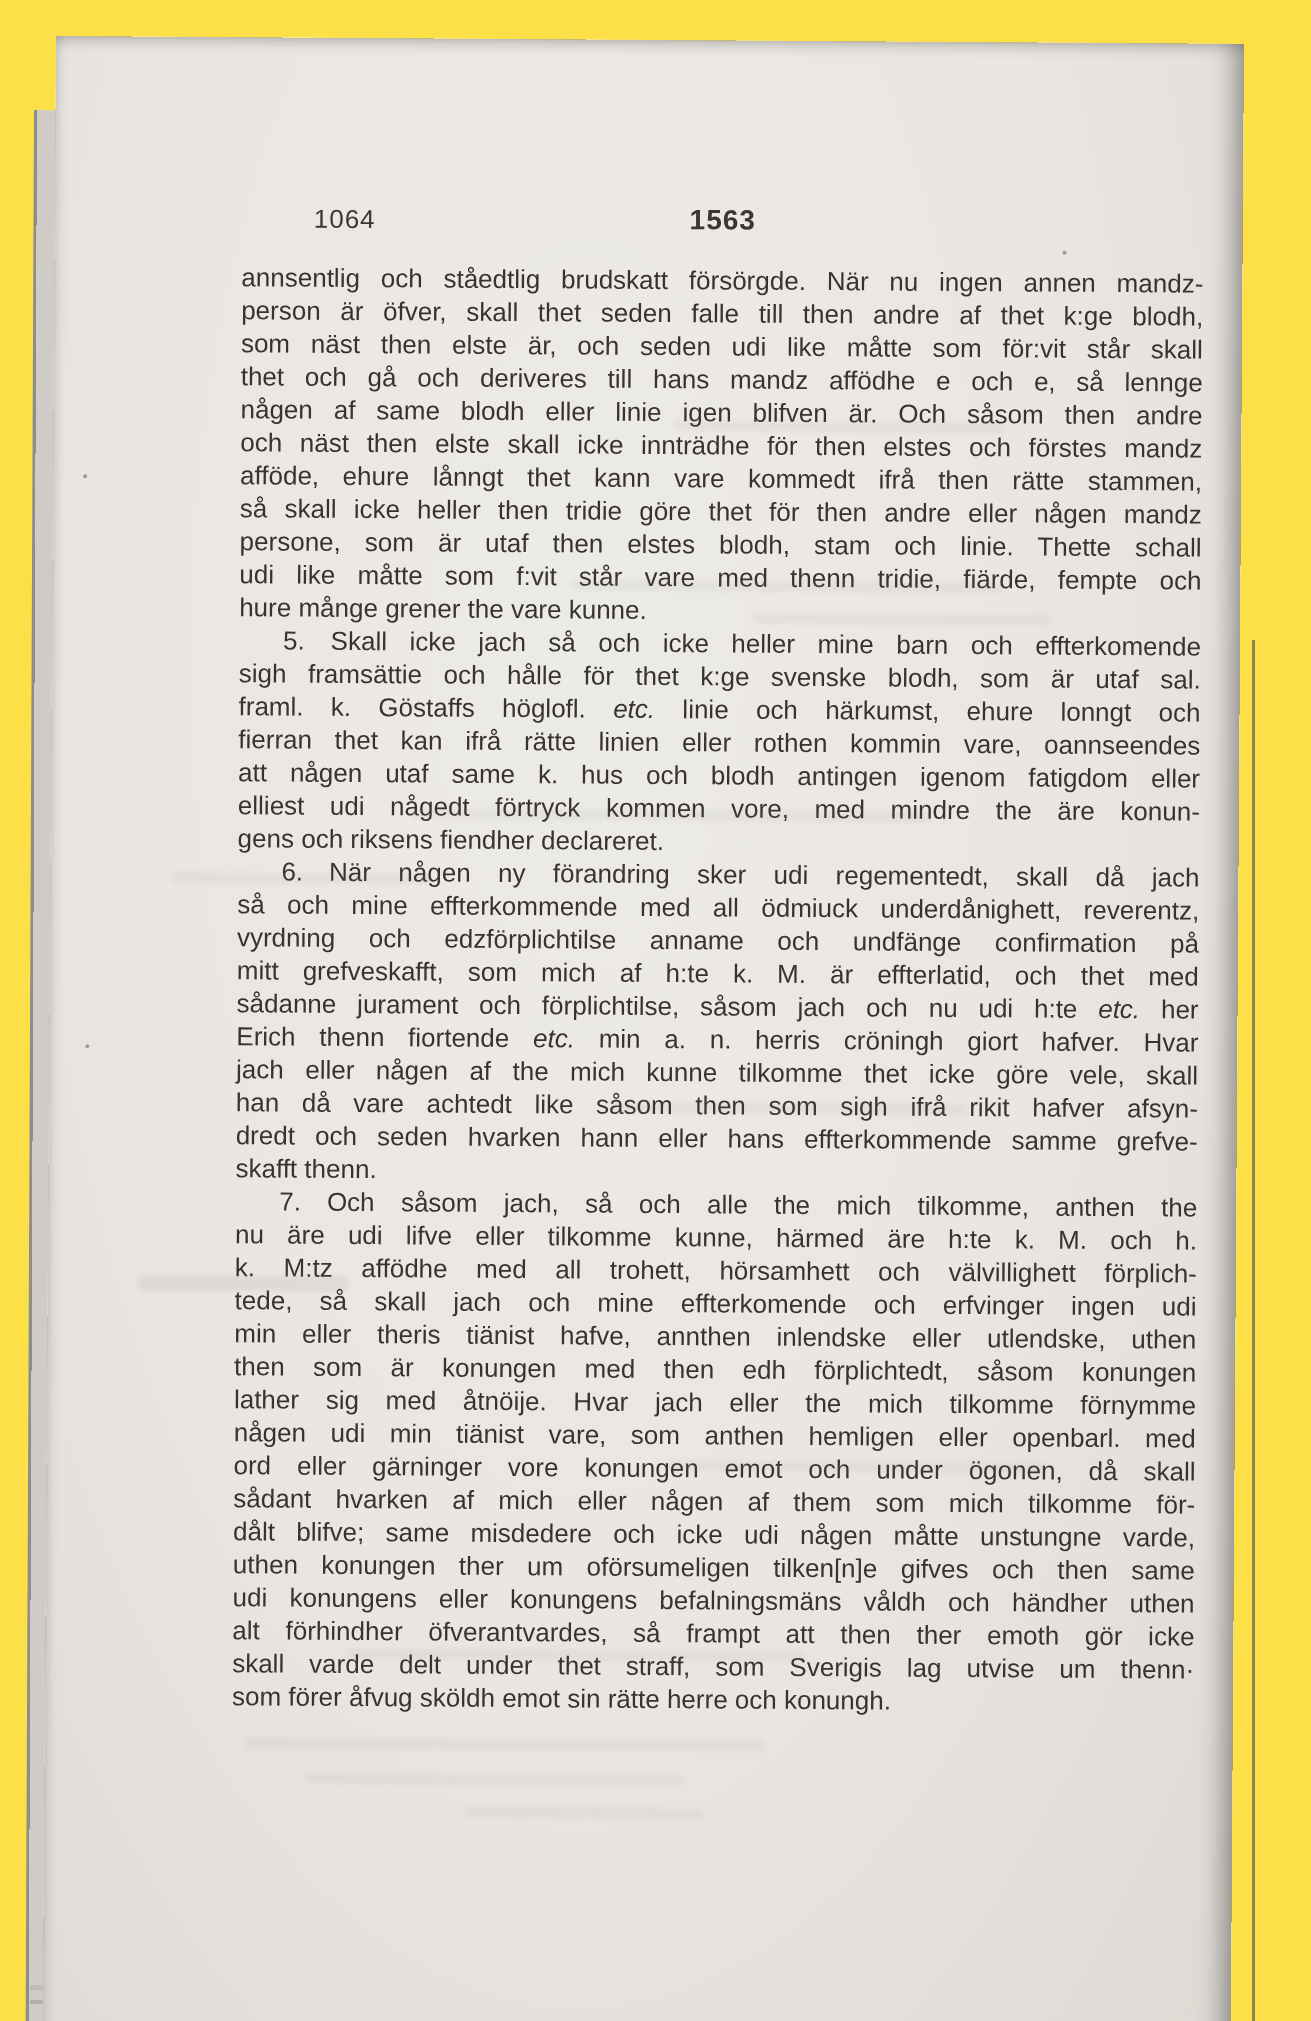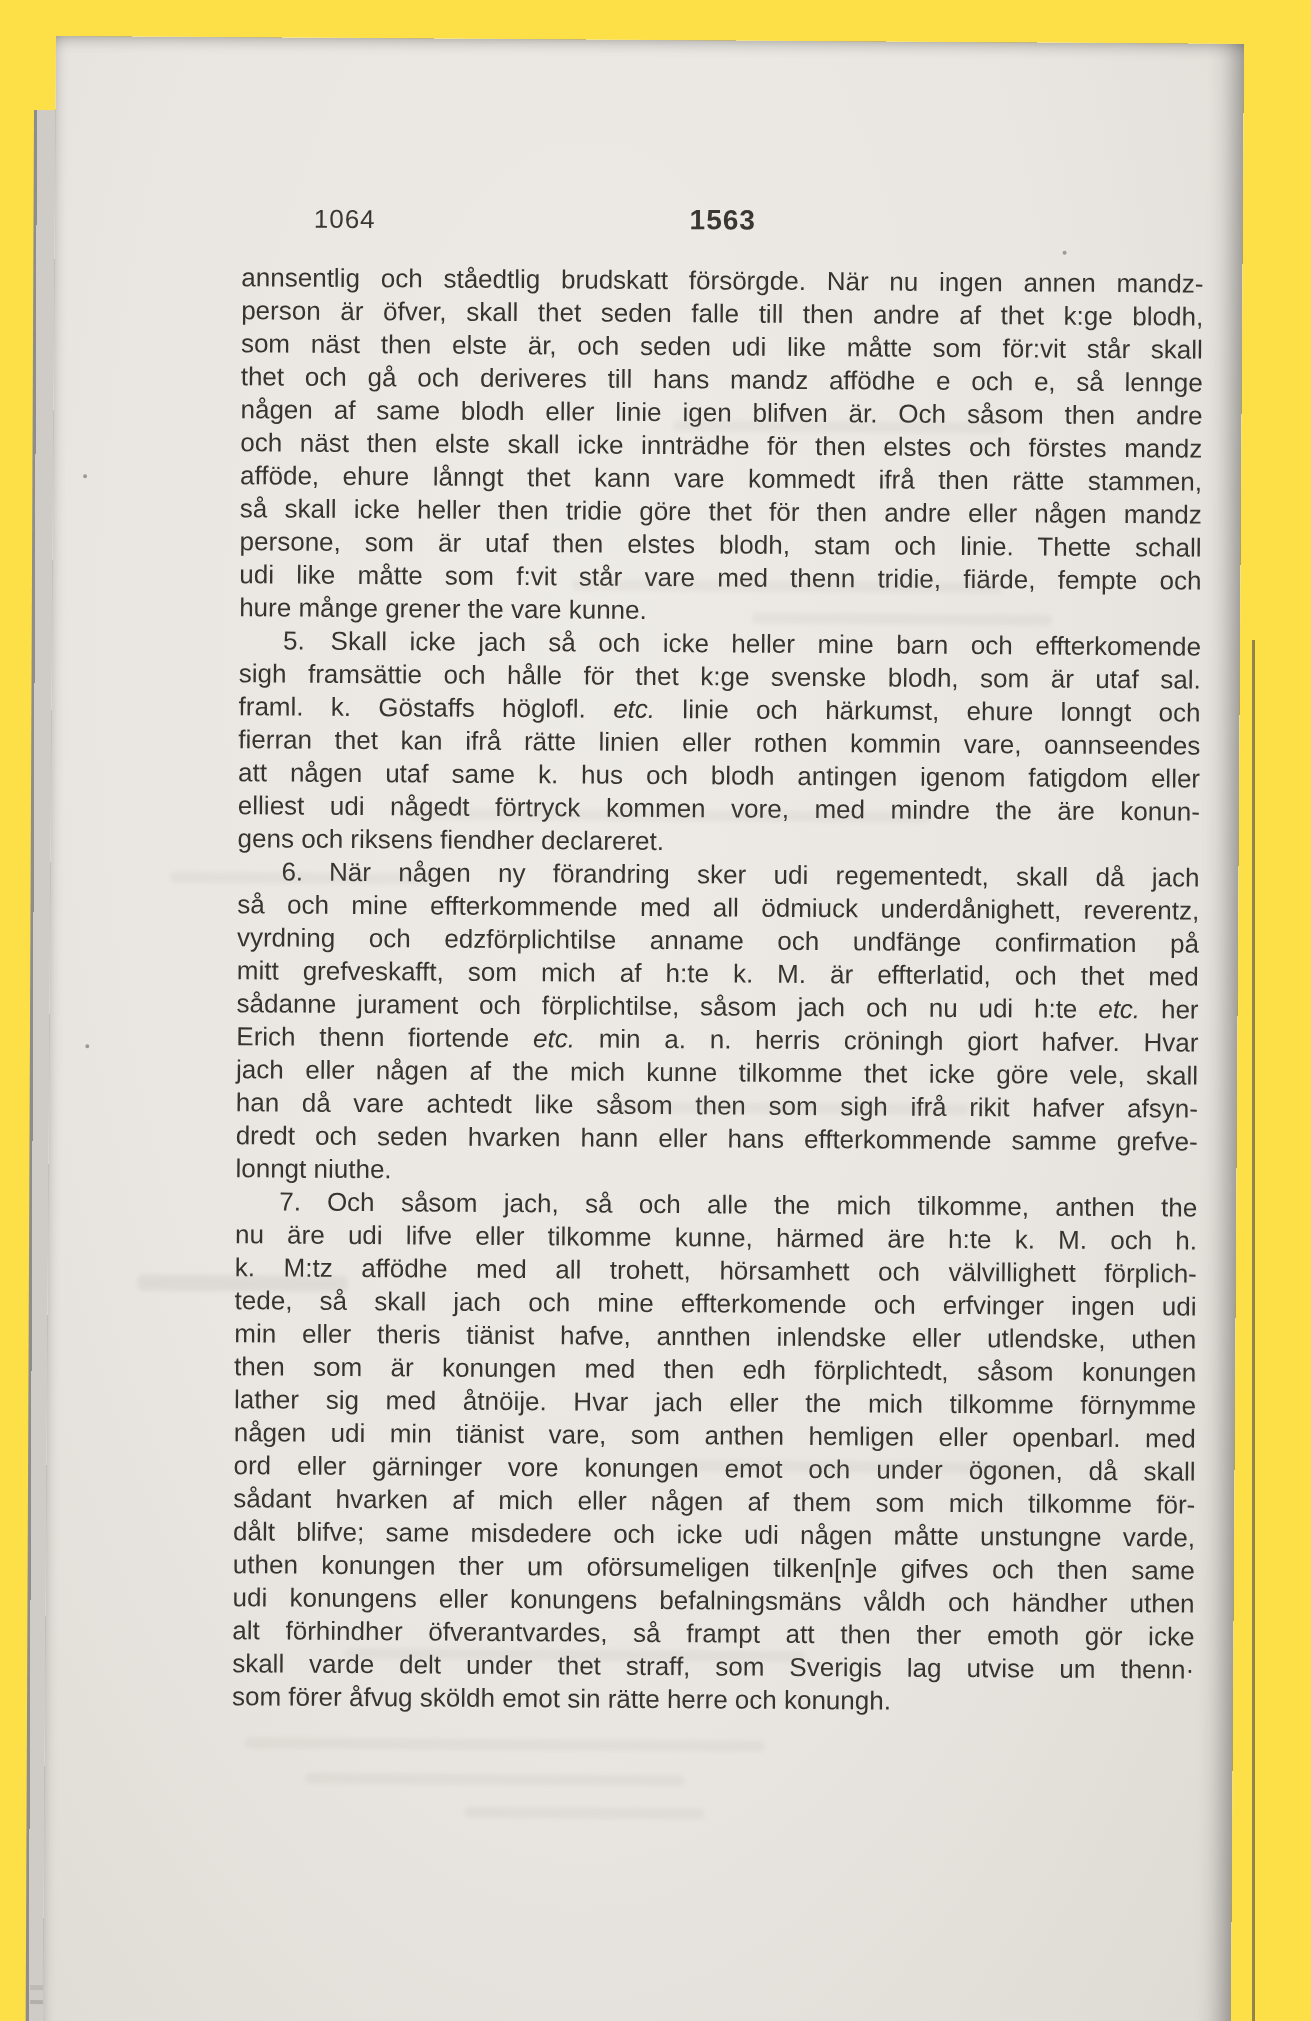--- a/index.html
+++ b/index.html
@@ -95,21 +95,21 @@
         <div class="line last"><span>gens och riksens fiendher declareret.</span></div>
         <div class="line indent"><span>6.  När någen ny förandring sker udi regementedt, skall då jach</span></div>
         <div class="line"><span>så och mine effterkommende med all ödmiuck underdånighett, reverentz,</span></div>
         <div class="line"><span>vyrdning och edzförplichtilse anname och undfänge confirmation på</span></div>
         <div class="line"><span>mitt grefveskafft, som mich af h:te k. M. är effterlatid, och thet med</span></div>
         <div class="line"><span>sådanne jurament och förplichtilse, såsom jach och nu udi h:te </span><i>etc.</i><span> her</span></div>
         <div class="line"><span>Erich thenn fiortende </span><i>etc.</i><span> min a. n. herris cröningh giort hafver.  Hvar</span></div>
         <div class="line"><span>jach eller någen af the mich kunne tilkomme thet icke göre vele, skall</span></div>
         <div class="line"><span>han då vare achtedt like såsom then som sigh ifrå rikit hafver afsyn-</span></div>
         <div class="line"><span>dredt och seden hvarken hann eller hans effterkommende samme grefve-</span></div>
-        <div class="line last"><span>lonngt niuthe.</span></div>
+        <div class="line last"><span>skafft thenn.</span></div>
         <div class="line indent"><span>7.  Och såsom jach, så och alle the mich tilkomme, anthen the</span></div>
         <div class="line"><span>nu äre udi lifve eller tilkomme kunne, härmed äre h:te k. M. och h.</span></div>
         <div class="line"><span>k. M:tz affödhe med all trohett, hörsamhett och välvillighett förplich-</span></div>
         <div class="line"><span>tede, så skall jach och mine effterkomende och erfvinger ingen udi</span></div>
         <div class="line"><span>min eller theris tiänist hafve, annthen inlendske eller utlendske, uthen</span></div>
         <div class="line"><span>then som är konungen med then edh förplichtedt, såsom konungen</span></div>
         <div class="line"><span>lather sig med åtnöije.  Hvar jach eller the mich tilkomme förnymme</span></div>
         <div class="line"><span>någen udi min tiänist vare, som anthen hemligen eller openbarl. med</span></div>
         <div class="line"><span>ord eller gärninger vore konungen emot och under ögonen, då skall</span></div>
         <div class="line"><span>sådant hvarken af mich eller någen af them som mich tilkomme för-</span></div>

